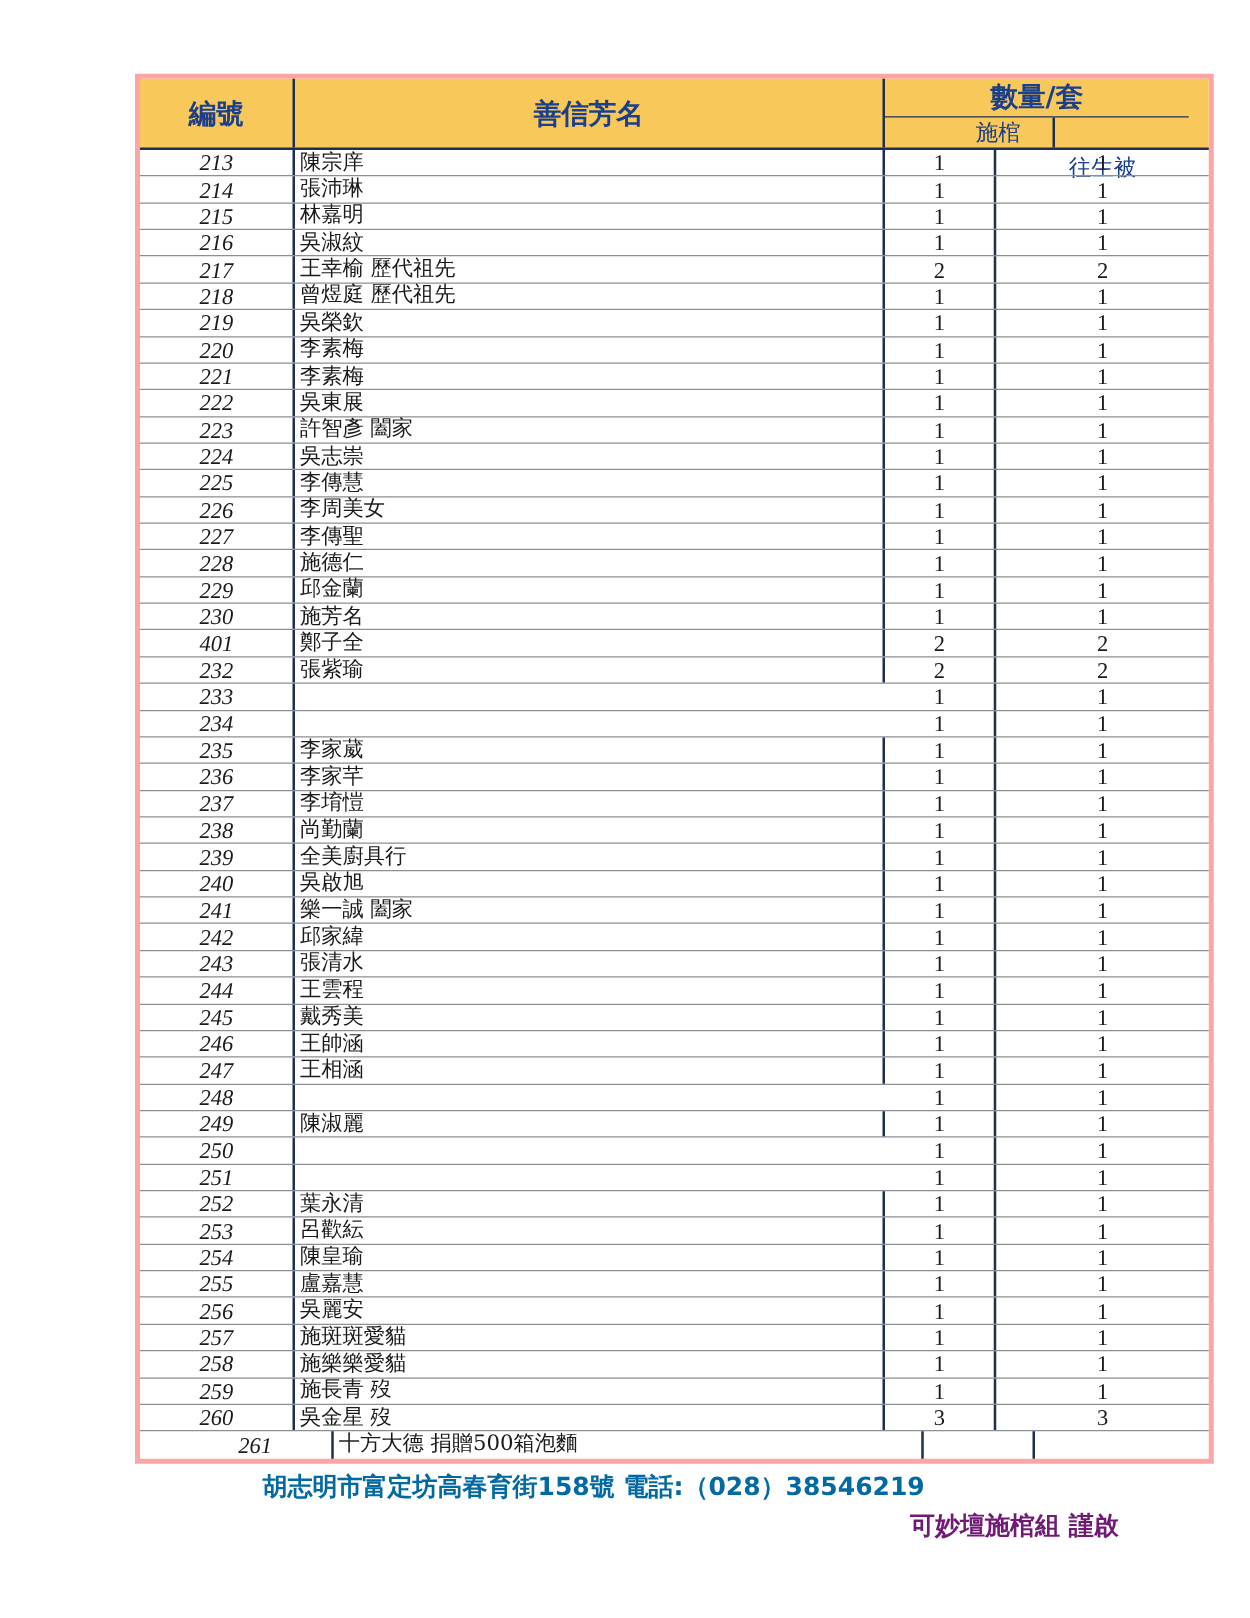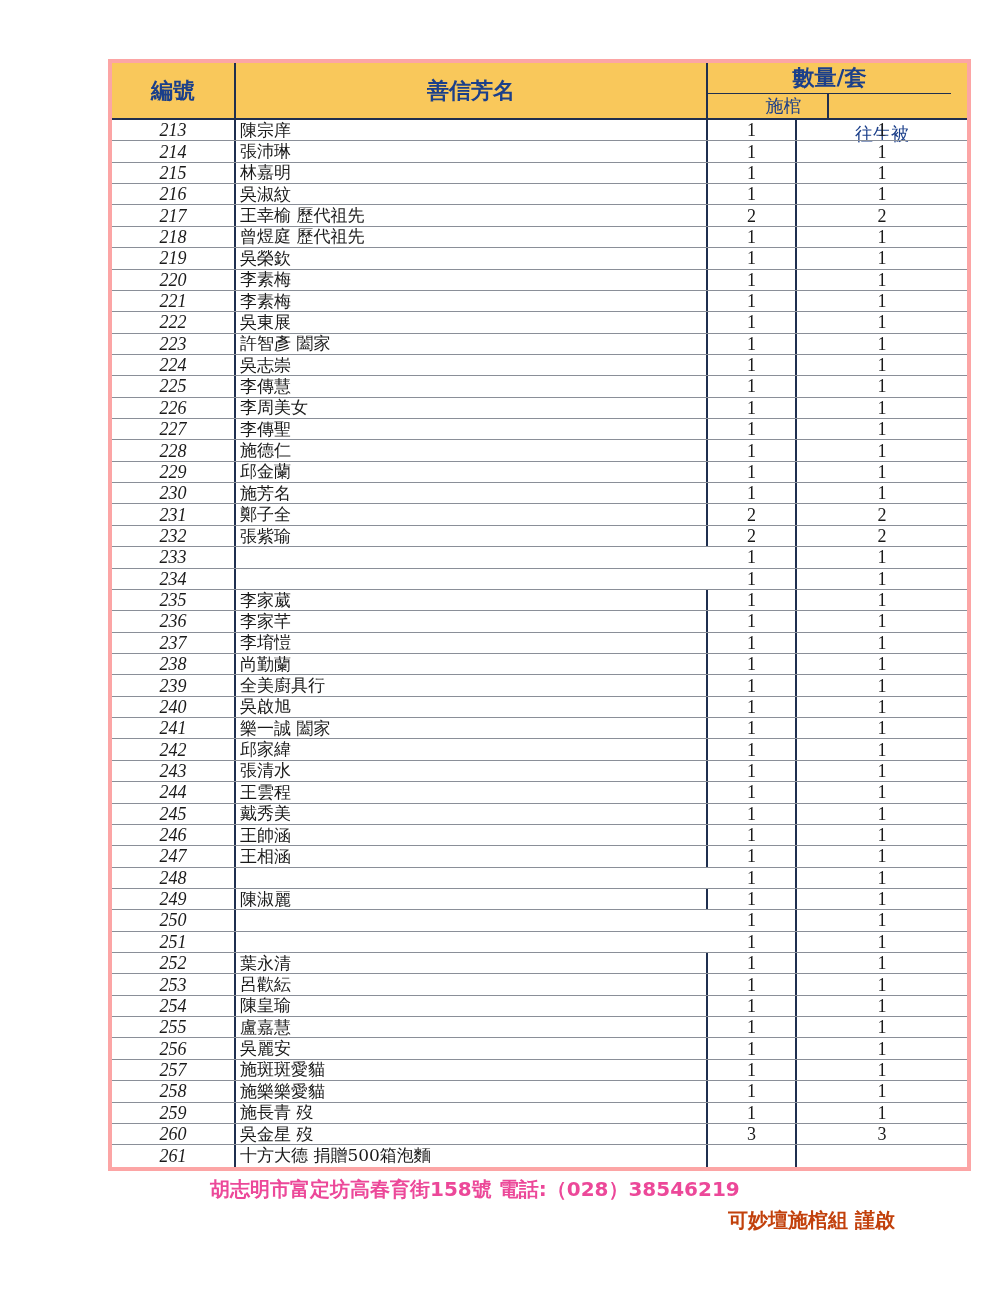--- a/index.html
+++ b/index.html
@@ -8,39 +8,39 @@
   .tbl { position: absolute; left: 108px; top: 59px; width: 863px;
          border: 4px solid #fca5a5; box-sizing: border-box; }
   .hdr { position: relative; height: 57px; background: #f9c85b;
          border-bottom: 2px solid #1f2f4f; box-sizing: border-box; }
   .hdr .c { position: absolute; top: 0; bottom: 0; display: flex;
             align-items: center; justify-content: center; color: #1b3f8a;
             font-family: "DejaVu Sans", sans-serif; font-weight: bold; font-size: 22px; }
   .hdr .c-no { left: 0; width: 122px; border-right: 2px solid #1f2f4f; }
   .hdr .c-name { left: 124px; width: 470px; border-right: 2px solid #1f2f4f; }
   .hdr .c-qty { left: 596px; right: 16px; top: 0; height: 30px; border-bottom: 1px solid #1f2f4f; }
-  .hdr .c-sub1 { left: 628px; width: 87px; top: 31px; bottom: 0; border-right: 2px solid #1f2f4f;
-                 font-weight: normal; font-family: Liberation Mono, monospace; font-size: 18px; }
+  .hdr .c-sub1 { left: 596px; width: 87px; top: 31px; bottom: 0; border-right: 2px solid #1f2f4f;
+                 font-weight: normal; font-family: Liberation Mono, monospace; font-size: 18px; padding-left: 47px; }
   .hdr .c-sub2 { left: 685px; right: 0; top: 31px; bottom: 0;
                  font-weight: normal; font-family: "DejaVu Serif", serif; font-size: 18px; margin-top: 40px; }
   .row { position: relative; height: 21.37px; box-sizing: border-box;
          border-bottom: 1px solid #8a8f98; }
-  .row:last-child { border-bottom: none; }
+  .row:last-child { border-bottom: none; margin-left: 31px; }
   .row .c { position: absolute; top: 0; bottom: 0; display: flex; align-items: center;
             font-size: 18px; line-height: 1; }
   .row .c-no { left: 0; width: 122px; justify-content: center; font-style: italic;
                border-right: 2px solid #1f2f4f; }
   .row .c-name { left: 124px; width: 466px; padding-left: 4px; border-right: 2px solid #1f2f4f;
                  font-family: "DejaVu Serif", serif; font-size: 17px; white-space: nowrap; }
   .row .c-a { left: 596px; width: 87px; justify-content: center; border-right: 2px solid #1f2f4f; }
   .row .c-b { left: 685px; right: 0; justify-content: center; }
   .footer1 { position: absolute; left: 210px; top: 1176px; font-family: "DejaVu Sans", sans-serif;
-             font-weight: bold; font-size: 20px; color: #ec4899; white-space: nowrap; }
+             font-weight: bold; font-size: 20px; color: #0369a1; white-space: nowrap; }
   .footer2 { position: absolute; right: 105px; top: 1207px; font-family: "DejaVu Sans", sans-serif;
-             font-weight: bold; font-size: 20px; color: #c2410c; white-space: nowrap; text-align: right; }
+             font-weight: bold; font-size: 20px; color: #701a75; white-space: nowrap; text-align: right; }
 </style>
 </head>
 <body>
 
 <div class="tbl">
   <div class="hdr">
     <div class="c c-no">編號</div>
     <div class="c c-name">善信芳名</div>
     <div class="c c-qty">數量/套</div>
     <div class="c c-sub1">施棺</div>
@@ -149,21 +149,21 @@
         <div class="c c-a">1</div>
         <div class="c c-b">1</div>
       </div>
       <div class="row">
         <div class="c c-no">230</div>
         <div class="c c-name">施芳名</div>
         <div class="c c-a">1</div>
         <div class="c c-b">1</div>
       </div>
       <div class="row">
-        <div class="c c-no">231</div>
+        <div class="c c-no">401</div>
         <div class="c c-name">鄭子全</div>
         <div class="c c-a">2</div>
         <div class="c c-b">2</div>
       </div>
       <div class="row">
         <div class="c c-no">232</div>
         <div class="c c-name">張紫瑜</div>
         <div class="c c-a">2</div>
         <div class="c c-b">2</div>
       </div>

